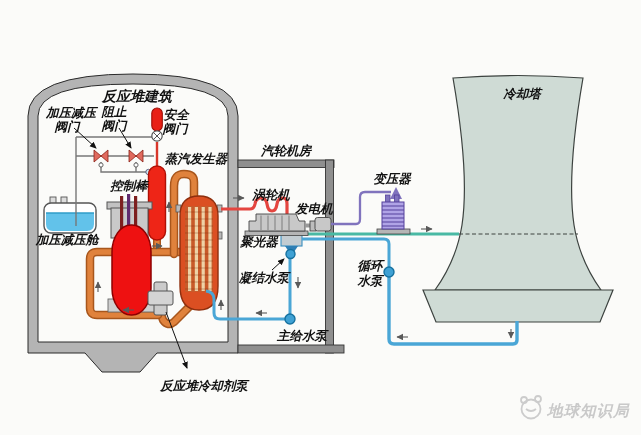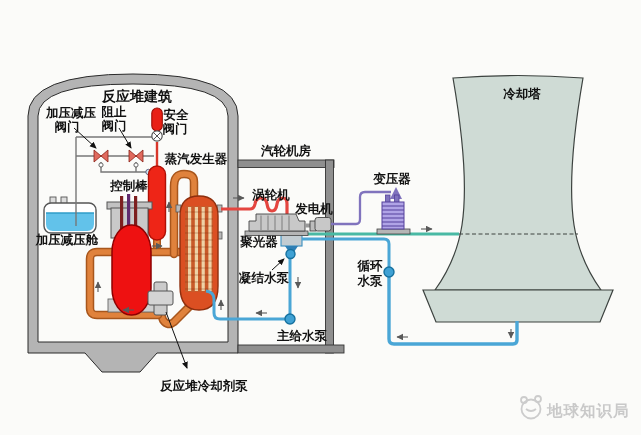--- a/index.html
+++ b/index.html
@@ -1,17 +1,17 @@
 <!DOCTYPE html>
 <html><head>
 <meta charset="utf-8">
 <style>
   html,body{margin:0;padding:0;background:#e8e8e8;}
   .stage{position:relative;width:641px;height:435px;background:#fbfbf9;overflow:hidden;
-         font-family:"Liberation Sans",sans-serif;}
+         font-family:"Liberation Sans",sans-serif;font-style:italic;}
   svg text{font-family:"Liberation Sans",sans-serif;font-weight:bold;fill:#111;}
   svg text.lbl{font-size:12.5px;}
   svg text.lbl-big{font-size:14px;}
   svg text.wm{font-size:15.5px;fill:#c9c9c9;letter-spacing:1px;}
 </style>
 </head>
 <body>
 
 <div class="stage">
 <svg width="641" height="435" viewBox="0 0 641 435">

